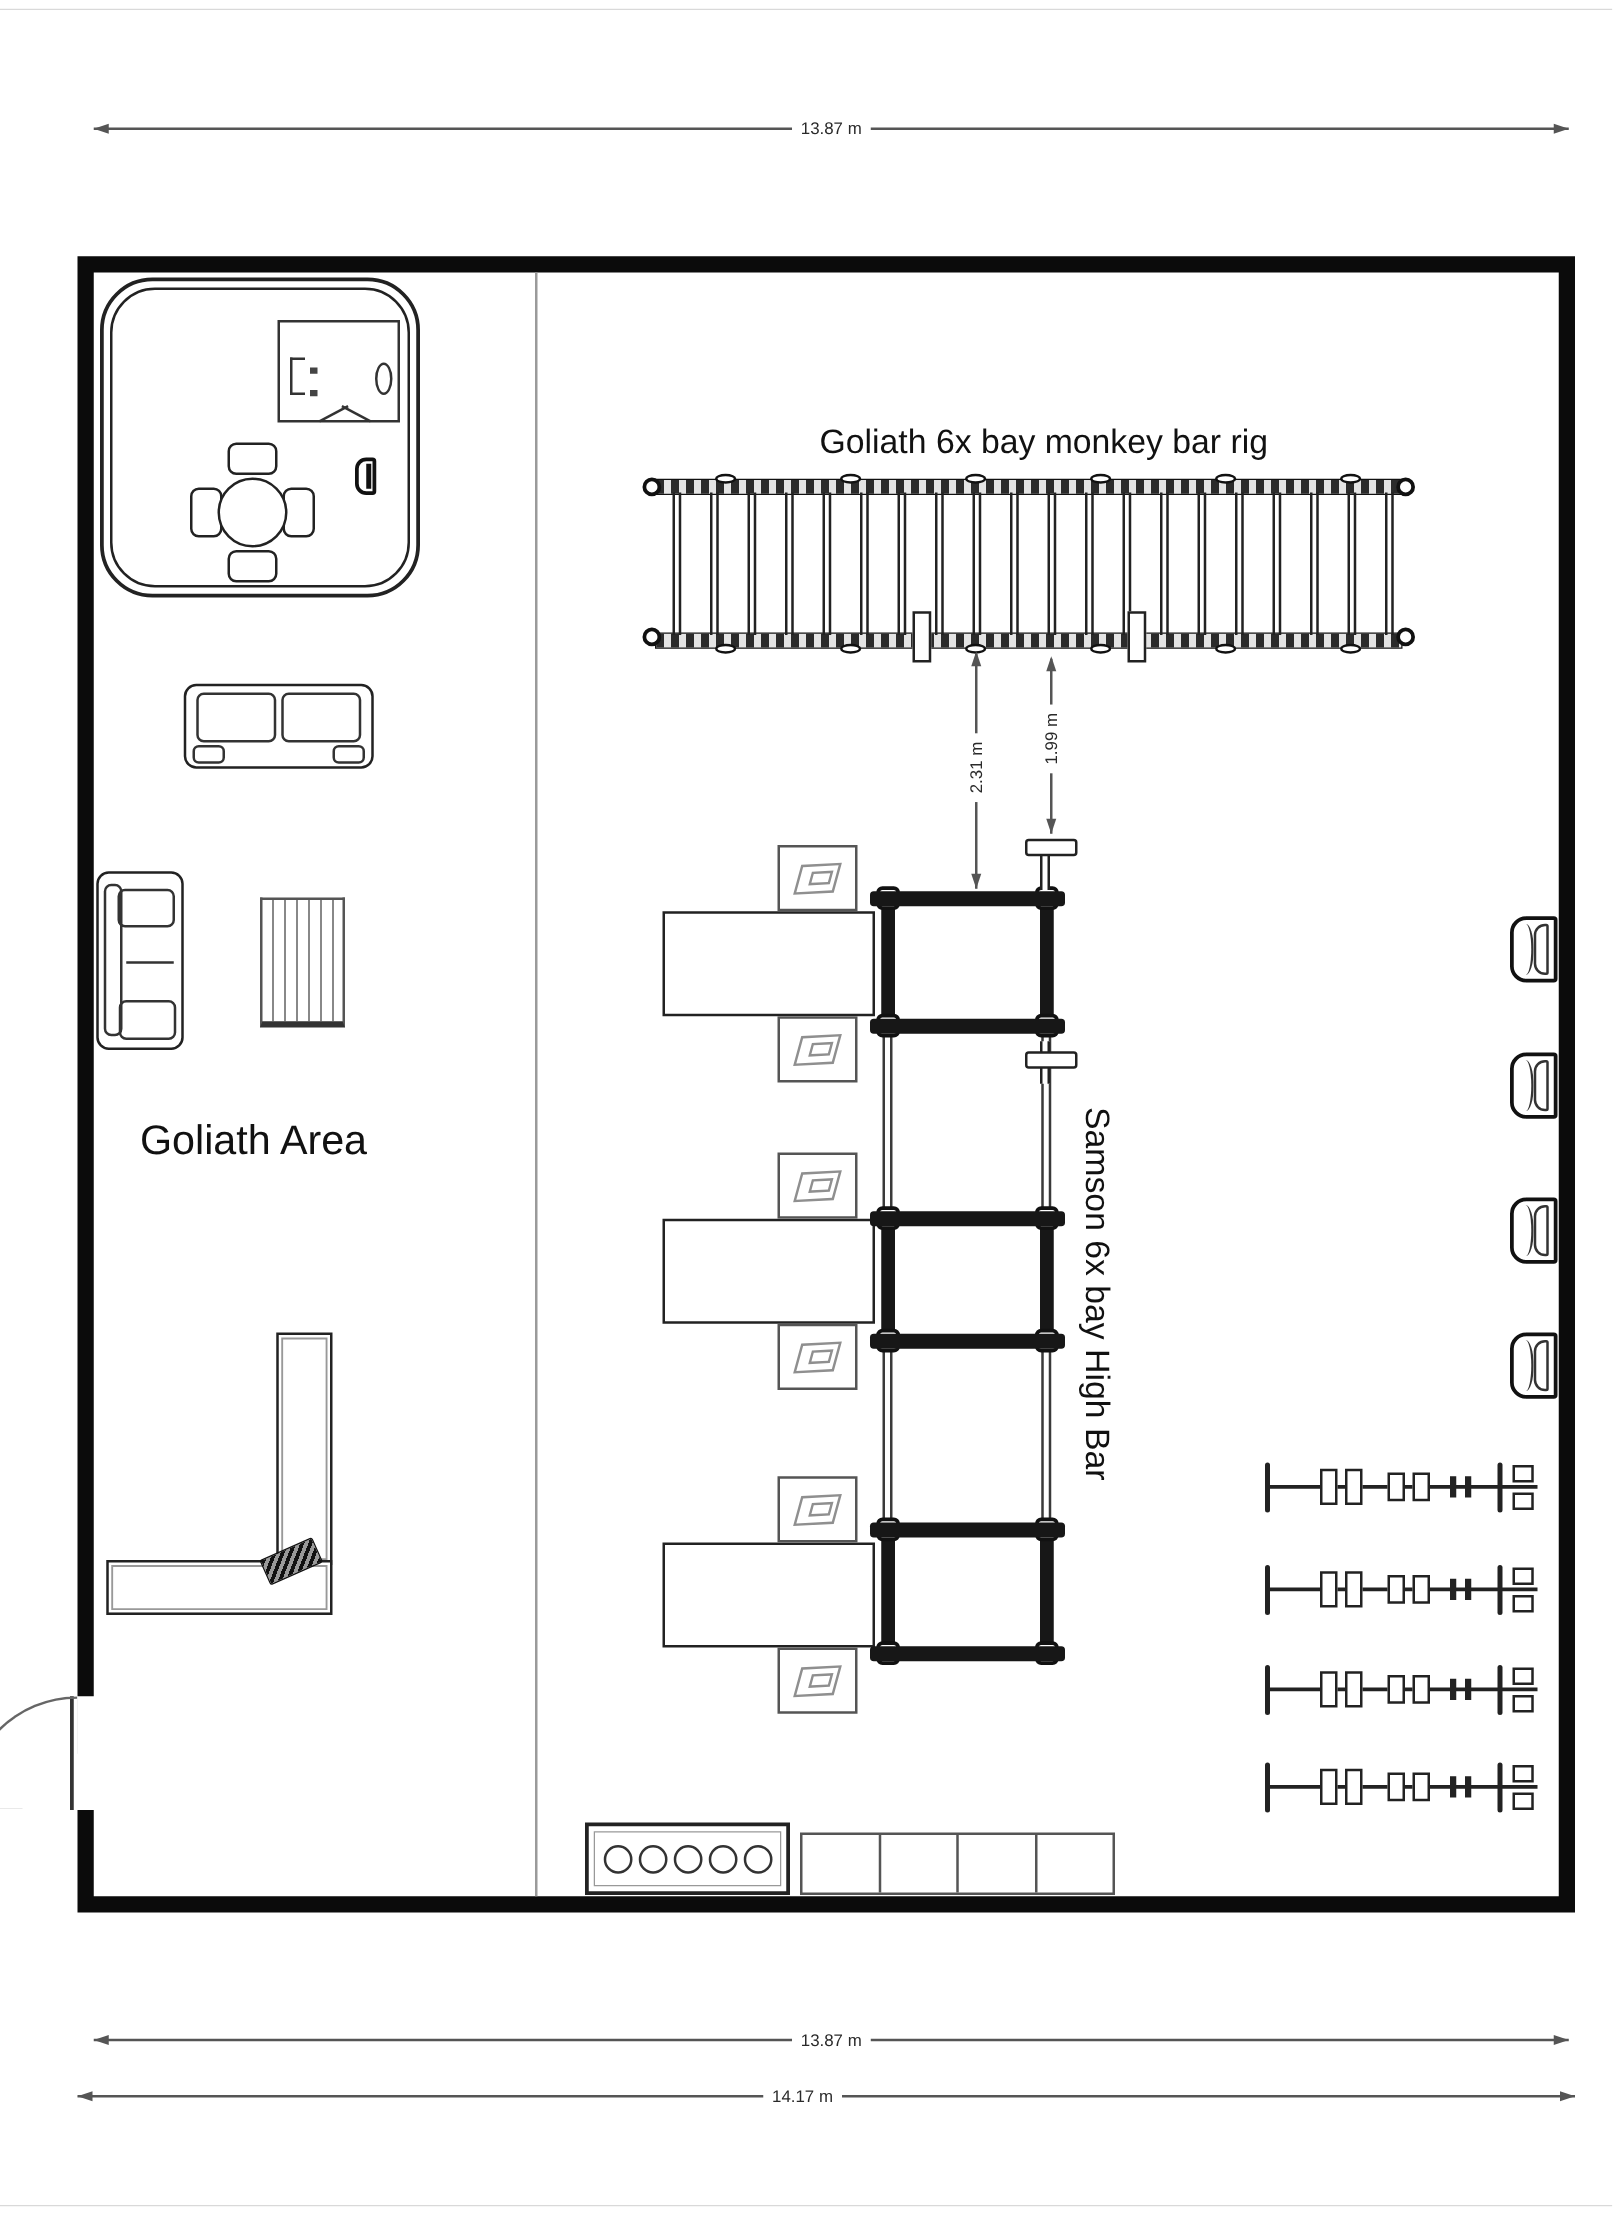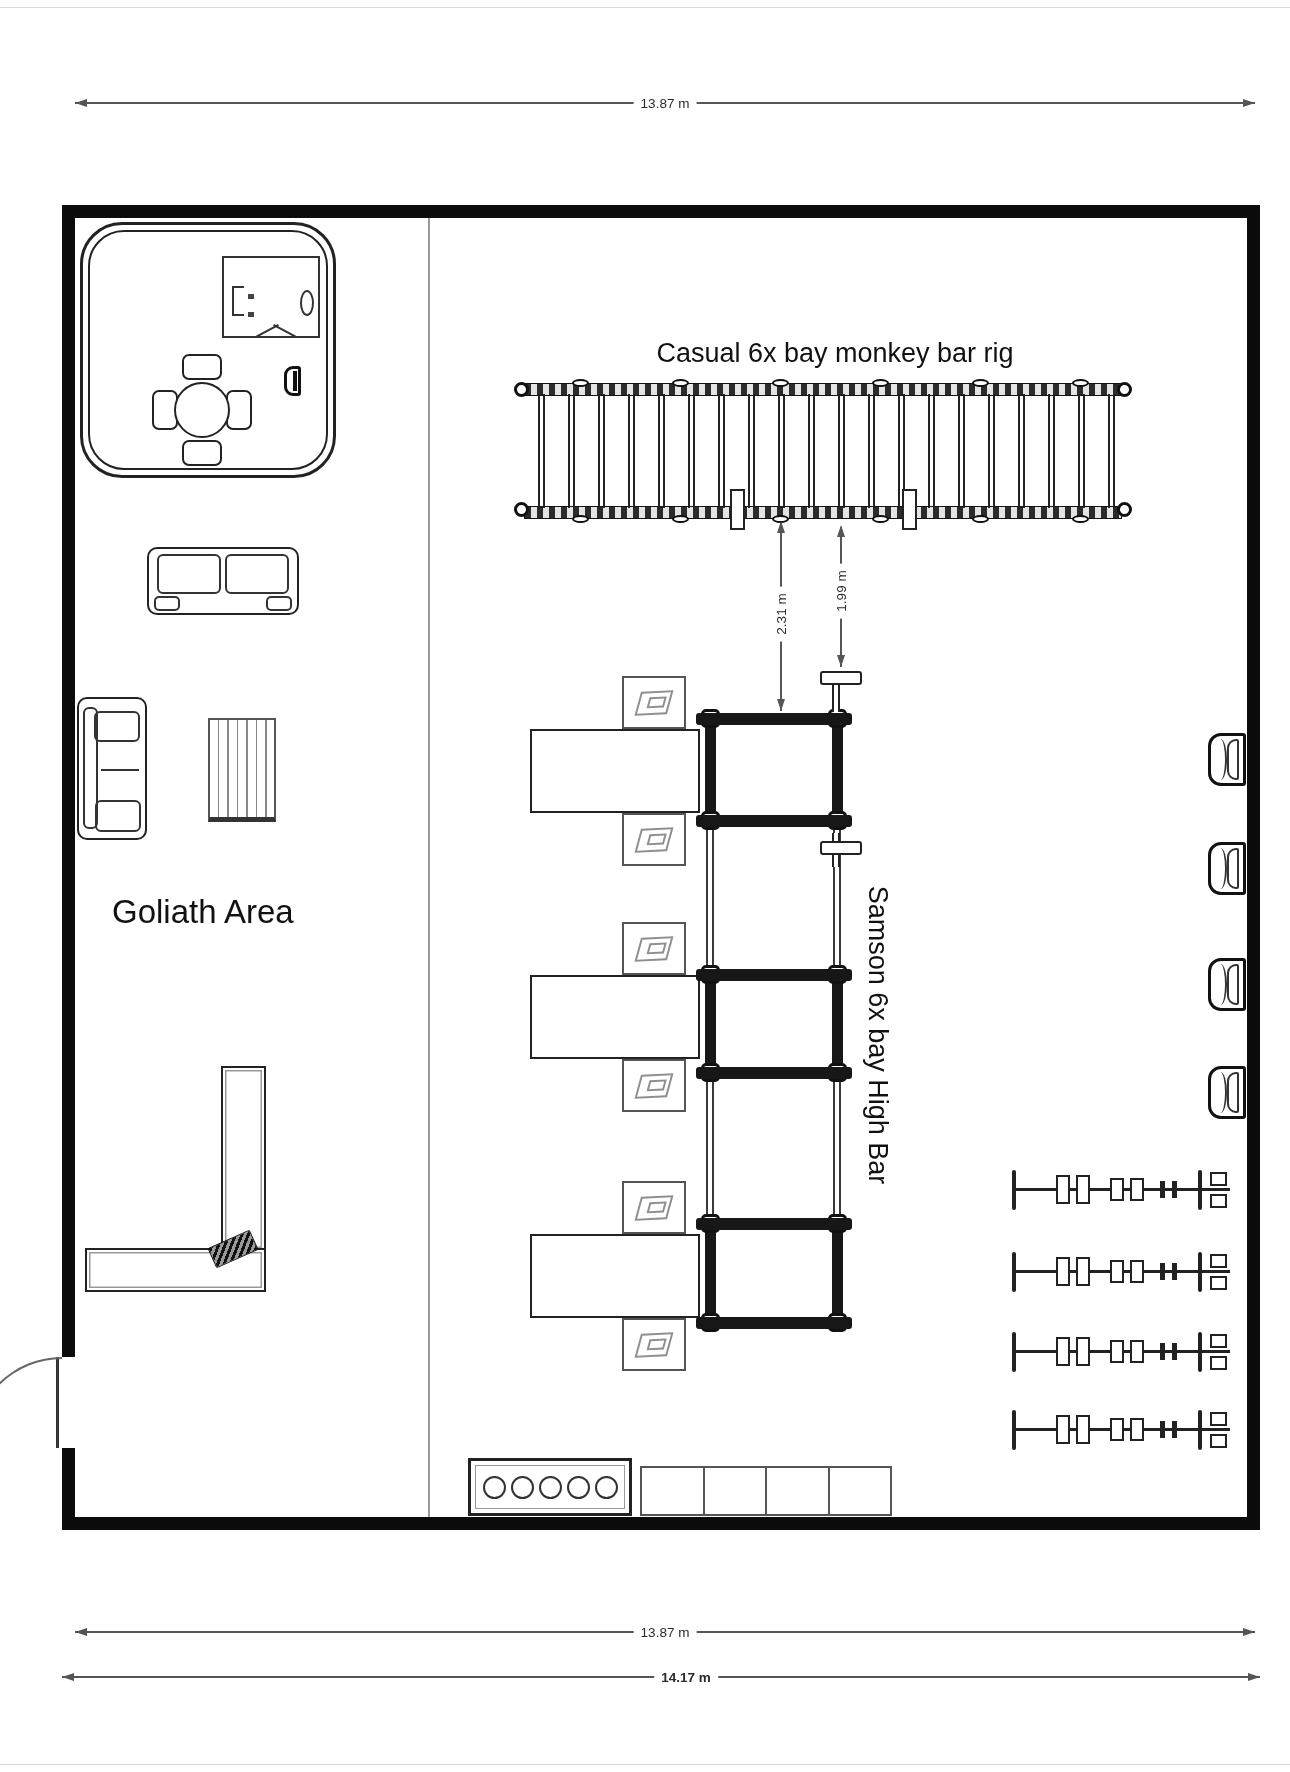--- a/index.html
+++ b/index.html
@@ -154,21 +154,21 @@
   <div class="arealabel" style="left:112px;top:893px;">Goliath Area</div>
 
   <div class="counter" style="left:221px;top:1066px;width:45px;height:186px;"></div>
   <div class="counter" style="left:85px;top:1248px;width:181px;height:44px;"></div>
   <div class="till"></div>
 
   <div class="door-gap"></div>
   <div class="door-leaf"></div>
   <div class="door-arc"></div>
 
-  <div class="equiplabel" style="left:835px;top:338px;transform:translateX(-50%);">Casual 6x bay monkey bar rig</div>
+  <div class="equiplabel" style="left:835px;top:338px;transform:translateX(-50%);">Goliath 6x bay monkey bar rig</div>
   <div class="rig">
     <div class="rail" style="top:6px;"></div>
     <div class="rail" style="top:129px;"></div>
   <div class="rung" style="left: 14px;"></div>
       <div class="rung" style="left: 44px;"></div>
       <div class="rung" style="left: 74px;"></div>
       <div class="rung" style="left: 104px;"></div>
       <div class="rung" style="left: 134px;"></div>
       <div class="rung" style="left: 164px;"></div>
       <div class="rung" style="left: 194px;"></div>
@@ -272,21 +272,21 @@
   <div>
     <div class="dimline-h" style="left:75px;top:1631px;width:1180px;"></div>
     <div class="arr left" style="left:75px;top:1628px;"></div>
     <div class="arr right" style="left:1243px;top:1628px;"></div>
     <div class="dimlabel" style="left:665px;top:1632px;">13.87 m</div>
   </div>
   <div>
     <div class="dimline-h" style="left:62px;top:1676px;width:1198px;"></div>
     <div class="arr left" style="left:62px;top:1673px;"></div>
     <div class="arr right" style="left:1248px;top:1673px;"></div>
-    <div class="dimlabel" style="left:686px;top:1677px;font-weight:bold;">14.17 m</div>
+    <div class="dimlabel" style="left:642px;top:1677px;">14.17 m</div>
   </div>
 
   <div class="station" style="top: 676px;">
     <div class="plate" style="top:0;">
         <div class="cube">
           <i></i>
         </div>
       </div>
     <div class="bench"></div>
     <div class="plate" style="top:137px;">

